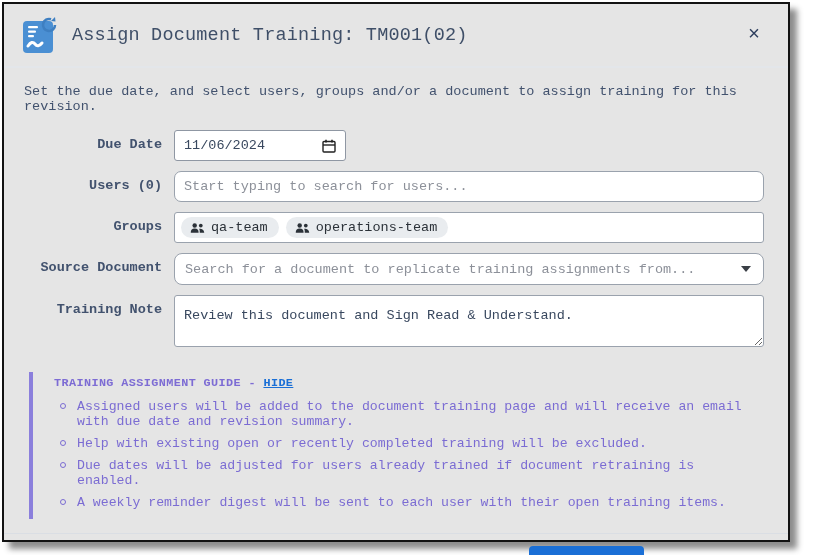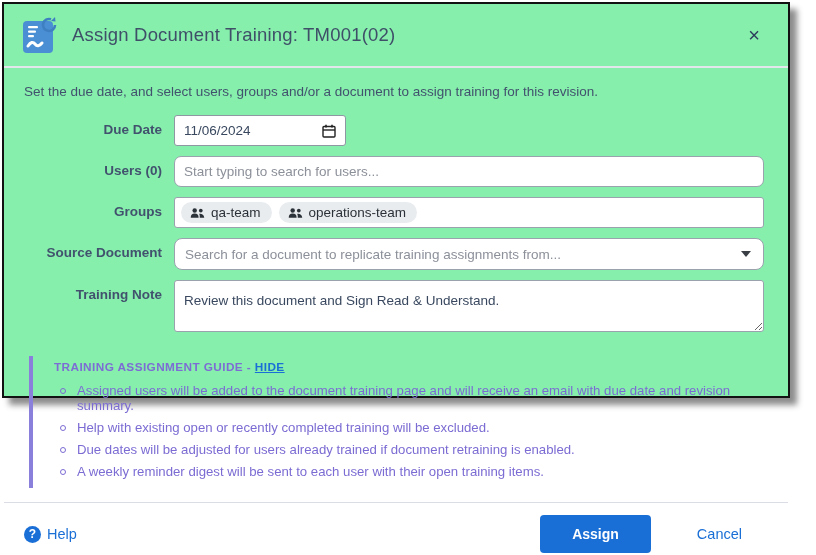--- a/index.html
+++ b/index.html
@@ -1,25 +1,25 @@
 <!DOCTYPE html>
 <html><head>
 <meta charset="utf-8">
 <style>
   * { box-sizing: border-box; margin: 0; padding: 0; }
   html, body { width: 816px; height: 555px; background: #fff; }
   body { font-family: "Liberation Sans", sans-serif; }
 
   .modal {
     position: absolute; left: 2px; top: 2px;
-    width: 788px; height: 396px;
-    background: #86efac;
+    width: 788px; height: 540px;
+    background: #e5e5e5;
     border: 2px solid #121212;
     box-shadow: 7px 7px 6px rgba(0,0,0,0.45);
-    display: flex; flex-direction: column;
+    display: flex; flex-direction: column; font-family: Liberation Mono, monospace;
   }
 
   
   .header {
     display: flex; align-items: center;
     padding: 12px 20px 12px 18px;
     border-bottom: 2px solid #e3e6ea;
   }
   .app-icon { width: 36px; height: 38px; flex: 0 0 auto; }
   .title {

